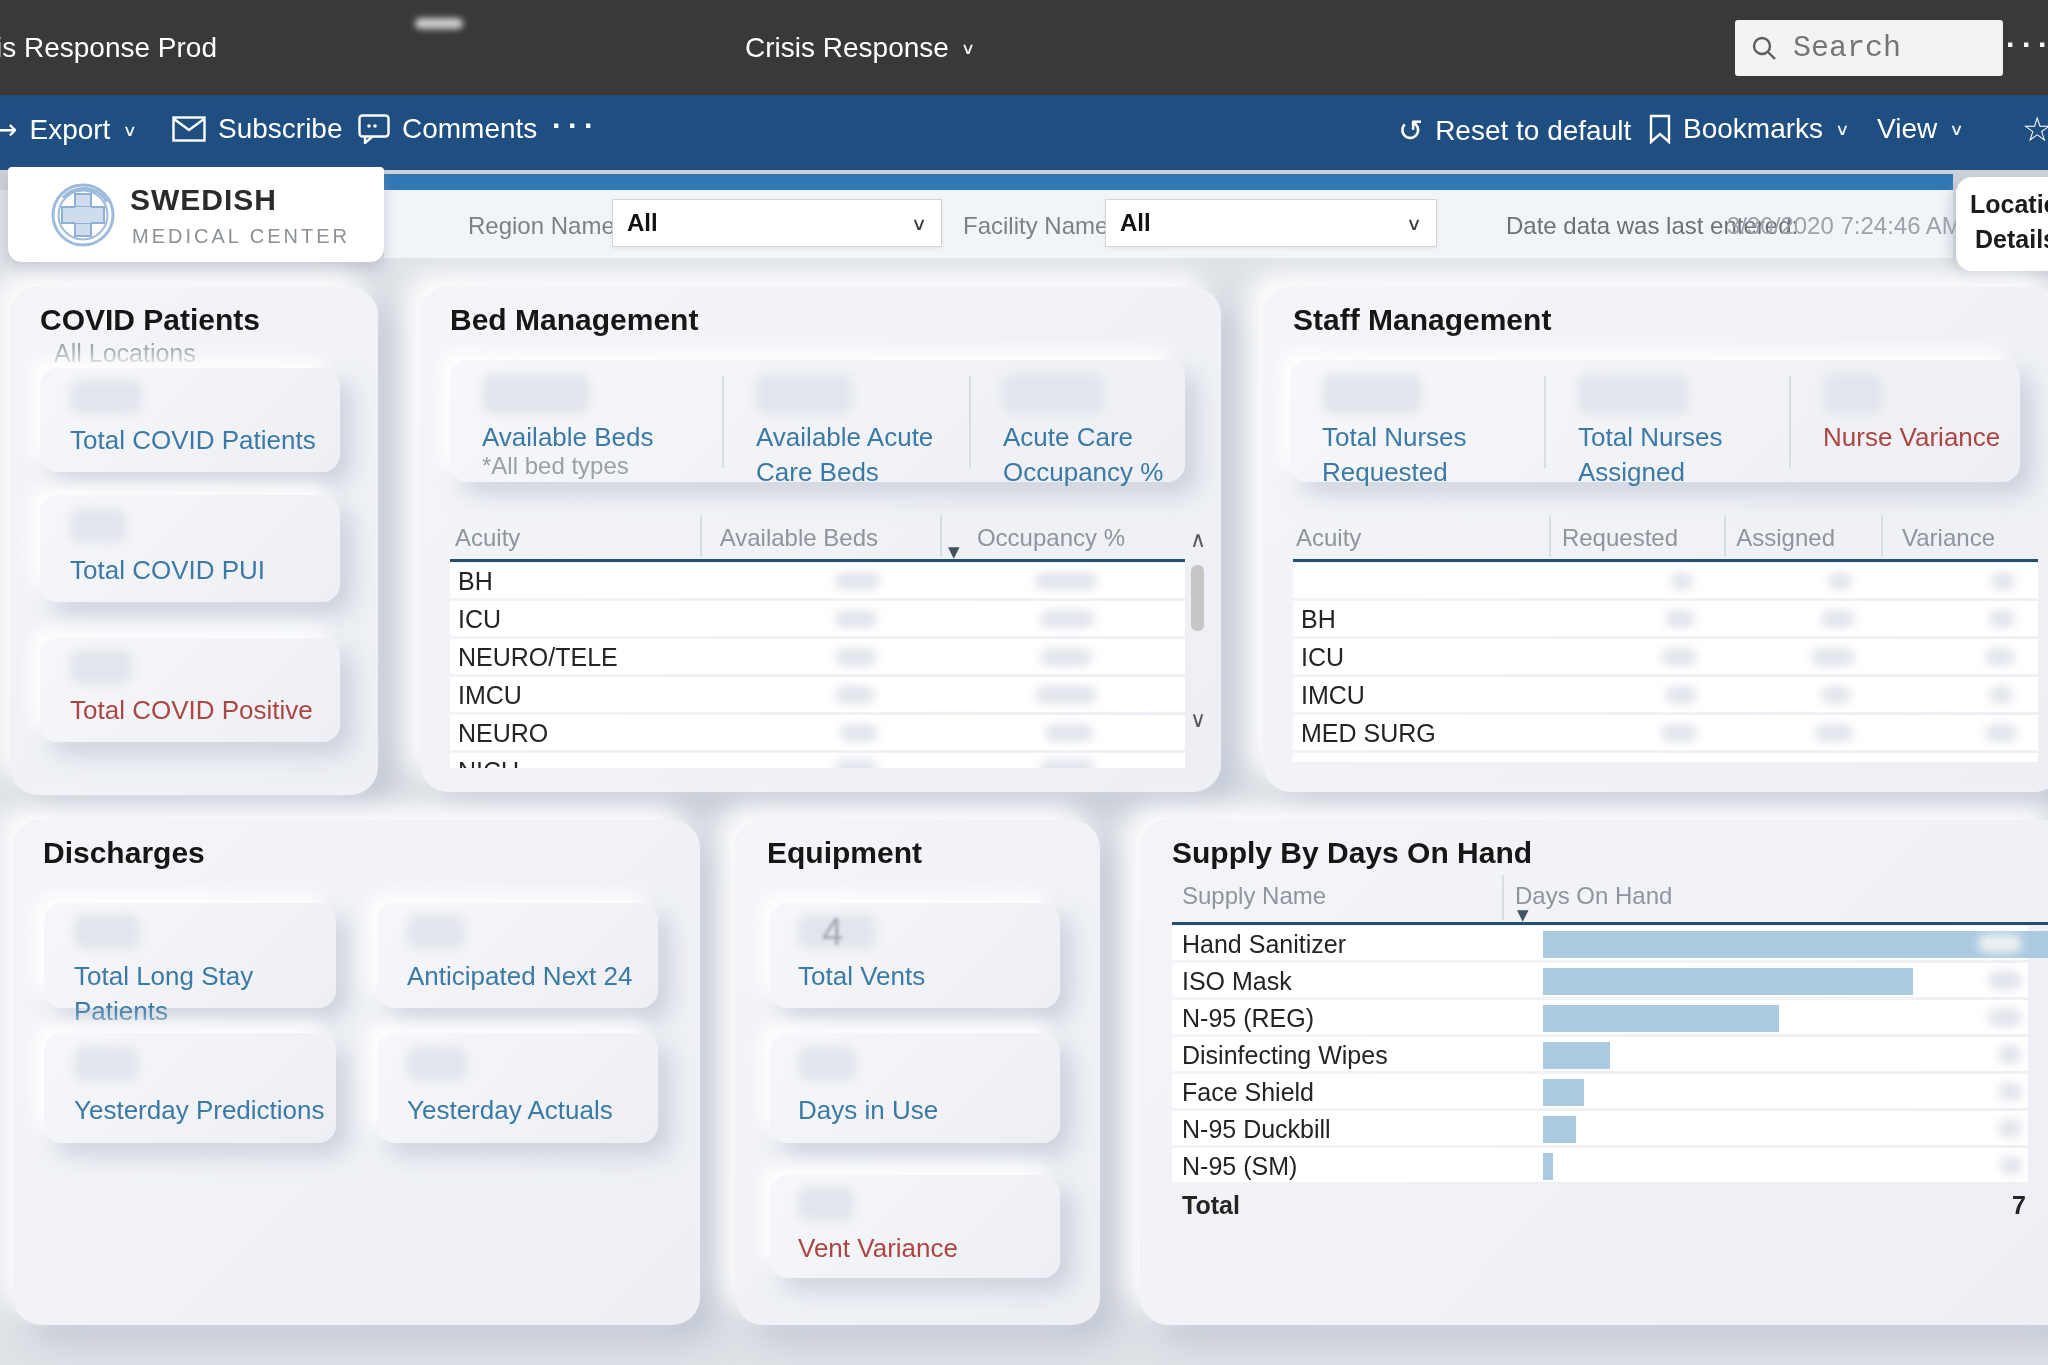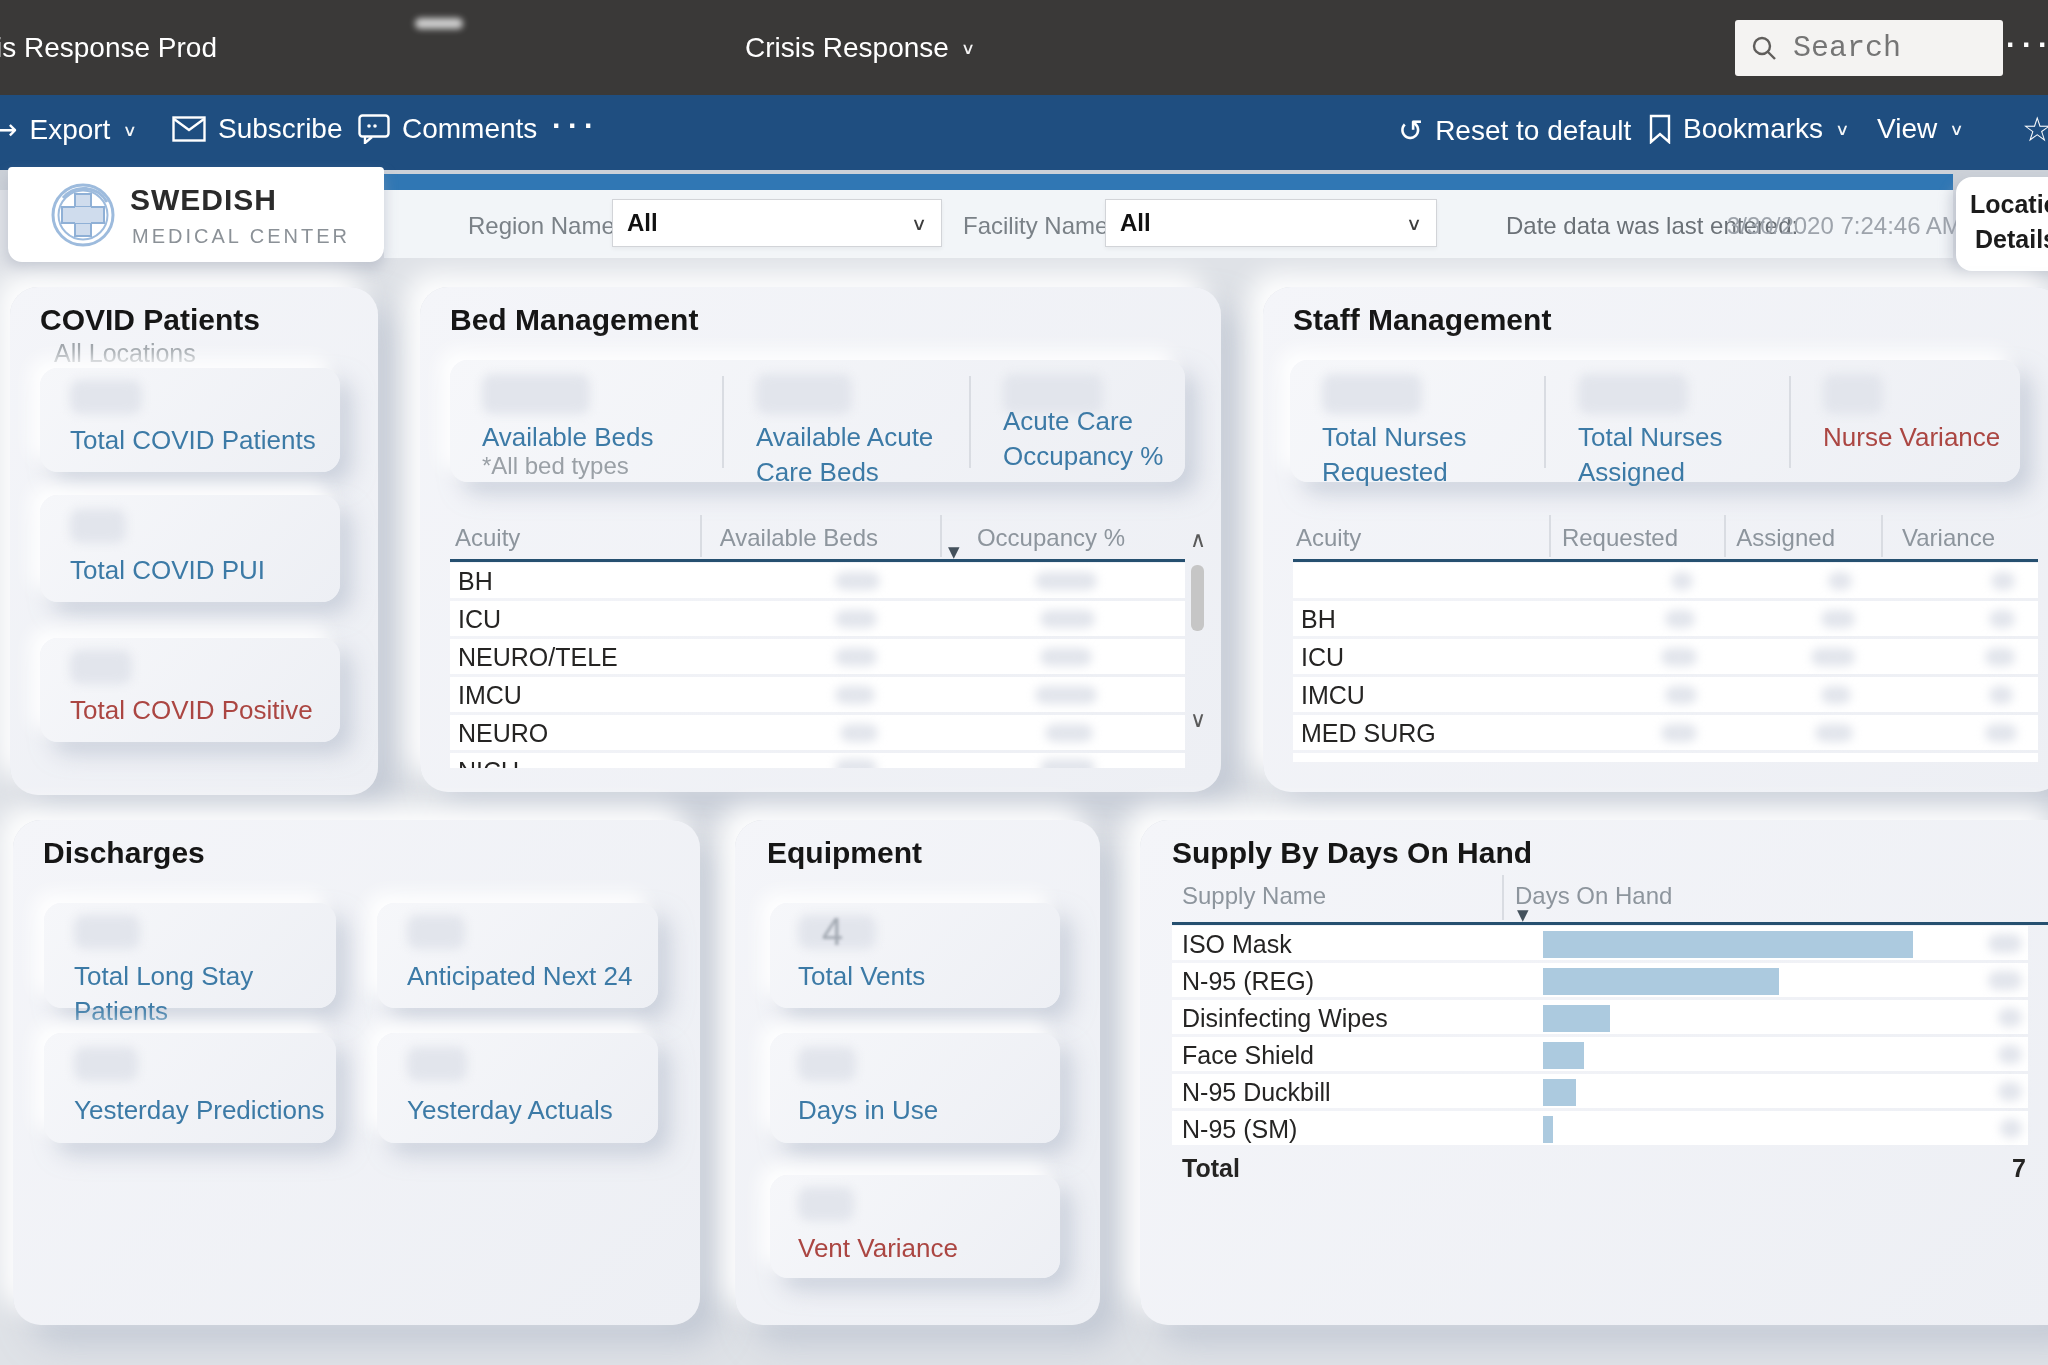--- a/index.html
+++ b/index.html
@@ -188,21 +188,21 @@
 
     <div class="abs tile" style="left:30px;top:73px;width:735px;height:122px;">
       <span class="sm" style="left:32px;top:14px;width:108px;height:40px;"></span>
       <div class="abs bluelbl" style="left:32px;top:60px;">Available Beds</div>
       <div class="abs graysub" style="left:32px;top:92px;">*All bed types</div>
       <div class="sep" style="left:272px;top:16px;height:92px;"></div>
       <span class="sm" style="left:306px;top:14px;width:96px;height:40px;"></span>
       <div class="abs bluelbl" style="left:306px;top:60px;width:210px;">Available Acute Care Beds</div>
       <div class="sep" style="left:519px;top:16px;height:92px;"></div>
       <span class="sm" style="left:553px;top:14px;width:100px;height:40px;"></span>
-      <div class="abs bluelbl" style="left:553px;top:44px;width:200px;">Acute Care Occupancy %</div>
+      <div class="abs bluelbl" style="left:553px;top:60px;width:200px;">Acute Care Occupancy %</div>
     </div>
 
     <div class="abs th" style="left:35px;top:237px;">Acuity</div>
     <div class="abs th" style="left:240px;top:237px;width:218px;text-align:right;">Available Beds</div>
     <div class="abs th" style="left:490px;top:237px;width:215px;text-align:right;">Occupancy %</div>
     <div class="abs sort" style="left:528px;top:256px;">▼</div>
     <div class="sep" style="left:280px;top:228px;height:42px;"></div>
     <div class="sep" style="left:520px;top:228px;height:42px;"></div>
     <div class="navline" style="left:30px;top:272px;width:735px;"></div>
 
@@ -343,20 +343,25 @@
     <div class="abs ctitle" style="left:32px;top:16px;">Supply By Days On Hand</div>
 
     <div class="abs th" style="left:42px;top:62px;">Supply Name</div>
     <div class="abs th" style="left:375px;top:62px;">Days On Hand</div>
     <div class="abs sort" style="left:377px;top:86px;">▼</div>
     <div class="sep" style="left:362px;top:55px;height:45px;"></div>
     <div class="navline" style="left:32px;top:102px;width:888px;"></div>
 
     <div class="abs" style="left:32px;top:106px;width:856px;">
       <div class="trow" style="height:34px;">
+        <div class="tcell abs" style="left:10px;top:4px;">Hand Sanitizer</div>
+        <div class="bar" style="width: 514px;"></div>
+        <span class="sm" style="right:6px;top:8px;width:44px;height:19px;background:#eef1f5;"></span>
+      </div>
+      <div class="trow" style="height:34px;">
         <div class="tcell abs" style="left:10px;top:4px;">ISO Mask</div>
         <div class="bar" style="width: 370px;"></div>
         <span class="sm" style="right:6px;top:8px;width:34px;height:19px;"></span>
       </div>
       <div class="trow" style="height:34px;">
         <div class="tcell abs" style="left:10px;top:4px;">N-95 (REG)</div>
         <div class="bar" style="width: 236px;"></div>
         <span class="sm" style="right:6px;top:8px;width:34px;height:19px;"></span>
       </div>
       <div class="trow" style="height:34px;">

